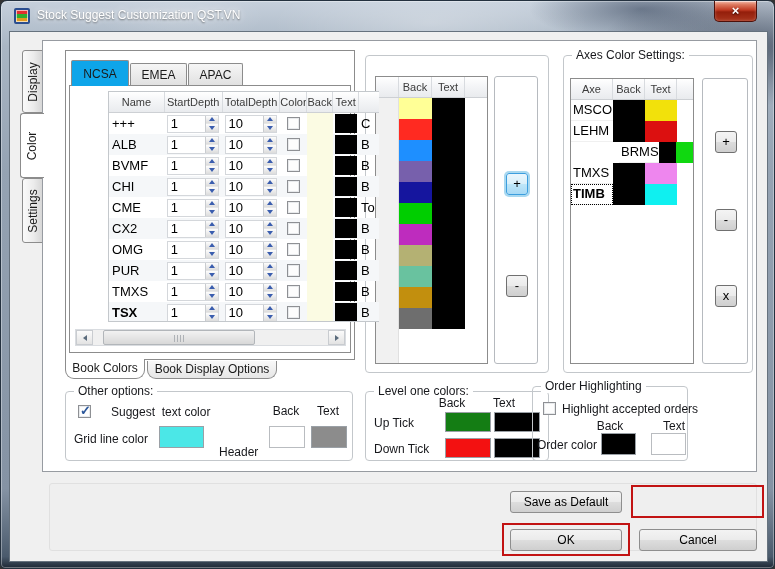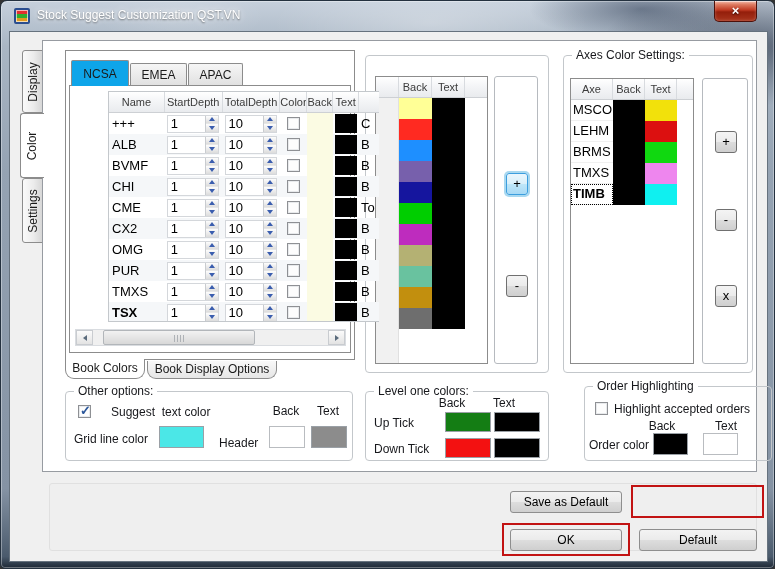--- a/index.html
+++ b/index.html
@@ -644,21 +644,21 @@
                 <div class="axe-name" style="width:42px;">MSCO</div>
                 <div class="p-cell" style="width:32px;background:#000000;"></div>
                 <div class="p-cell" style="width:32px;background:#F2E10B;"></div>
               </div>
               <div class="p-row">
                 <div class="axe-name" style="width:42px;">LEHM</div>
                 <div class="p-cell" style="width:32px;background:#000000;"></div>
                 <div class="p-cell" style="width:32px;background:#DC1010;"></div>
               </div>
               <div class="p-row">
-                <div class="axe-name" style="width:42px;">BRMS</div>
+                <div class="axe-name" style="width:42px;margin-left:48px;">BRMS</div>
                 <div class="p-cell" style="width:32px;background:#000000;"></div>
                 <div class="p-cell" style="width:32px;background:#10D810;"></div>
               </div>
               <div class="p-row">
                 <div class="axe-name" style="width:42px;">TMXS</div>
                 <div class="p-cell" style="width:32px;background:#000000;"></div>
                 <div class="p-cell" style="width:32px;background:#EE86EE;"></div>
               </div>
               <div class="p-row">
                 <div class="axe-name bold focused" style="width:42px;">TIMB</div>
@@ -675,49 +675,49 @@
       </div>
 
       <div class="grp" style="left:22px;top:350px;width:288px;height:70px;">
         <span class="lbl">Other options:</span>
         <span class="cbx checked" style="position:absolute;left:12px;top:13px;"></span>
         <span class="opt-label" style="left:45px;top:13px;">Suggest  text color</span>
         <span class="col-label" style="left:201px;top:12px;width:38px;">Back</span>
         <span class="col-label" style="left:243px;top:12px;width:38px;">Text</span>
         <span class="opt-label" style="left:8px;top:40px;">Grid line color</span>
         <span class="swatch" id="sw-gridline" style="left: 93px; top: 34px; width: 45px; height: 22px; background: rgb(75, 231, 231);"></span>
-        <span class="opt-label" style="left:153px;top:44px;">Header</span>
+        <span class="opt-label" style="left:153px;top:53px;">Header</span>
         <span class="swatch" id="sw-header-back" style="left: 203px; top: 34px; width: 36px; height: 22px; border-color: rgb(185, 188, 192); background: rgb(255, 255, 255);"></span>
         <span class="swatch" id="sw-header-text" style="left: 245px; top: 34px; width: 36px; height: 22px; background: rgb(140, 140, 140);"></span>
       </div>
 
       <div class="grp" style="left:322px;top:350px;width:184px;height:70px;">
         <span class="lbl">Level one colors:</span>
         <span class="col-label" style="left:67px;top:4px;width:38px;">Back</span>
         <span class="col-label" style="left:119px;top:4px;width:38px;">Text</span>
         <span class="opt-label" style="left:8px;top:24px;">Up Tick</span>
         <span class="swatch" id="sw-up-back" style="left: 79px; top: 20px; width: 46px; height: 20px; background: rgb(20, 125, 20);"></span>
         <span class="swatch" id="sw-up-text" style="left: 128px; top: 20px; width: 46px; height: 20px; background: rgb(0, 0, 0);"></span>
         <span class="opt-label" style="left:8px;top:50px;">Down Tick</span>
         <span class="swatch" id="sw-down-back" style="left: 79px; top: 46px; width: 46px; height: 20px; background: rgb(243, 17, 17);"></span>
         <span class="swatch" id="sw-down-text" style="left: 128px; top: 46px; width: 46px; height: 20px; background: rgb(0, 0, 0);"></span>
       </div>
 
-      <div class="grp" style="left:541px;top:345px;width:188px;height:75px;">
+      <div class="grp" style="left:489px;top:345px;width:156px;height:75px;">
         <span class="lbl">Order Highlighting</span>
         <span class="cbx" style="position:absolute;left:10px;top:15px;"></span>
         <span class="opt-label" style="left:29px;top:15px;">Highlight accepted orders</span>
         <span class="col-label" style="left:58px;top:32px;width:38px;">Back</span>
         <span class="col-label" style="left:122px;top:32px;width:38px;">Text</span>
         <span class="opt-label" style="left:4px;top:51px;">Order color</span>
         <span class="swatch" id="sw-order-back" style="left: 68px; top: 46px; width: 35px; height: 22px; background: rgb(0, 0, 0);"></span>
         <span class="swatch" id="sw-order-text" style="left: 118px; top: 46px; width: 35px; height: 22px; border-color: rgb(185, 188, 192); background: rgb(255, 255, 255);"></span>
       </div>
     </div>
 
     <div id="footer-panel"></div>
     <div class="w-btn" style="left:500px;top:459px;width:112px;">Save as Default</div>
     <div class="w-btn" style="left:500px;top:497px;width:112px;">OK</div>
-    <div class="w-btn" style="left:629px;top:497px;width:118px;">Default</div>
+    <div class="w-btn" style="left:629px;top:497px;width:118px;">Cancel</div>
     <div class="annot" style="left:621px;top:453px;width:133px;height:33px;"></div>
     <div class="annot" style="left:492px;top:491px;width:128px;height:33px;"></div>
   </div>
 </div>
 
 </body></html>

